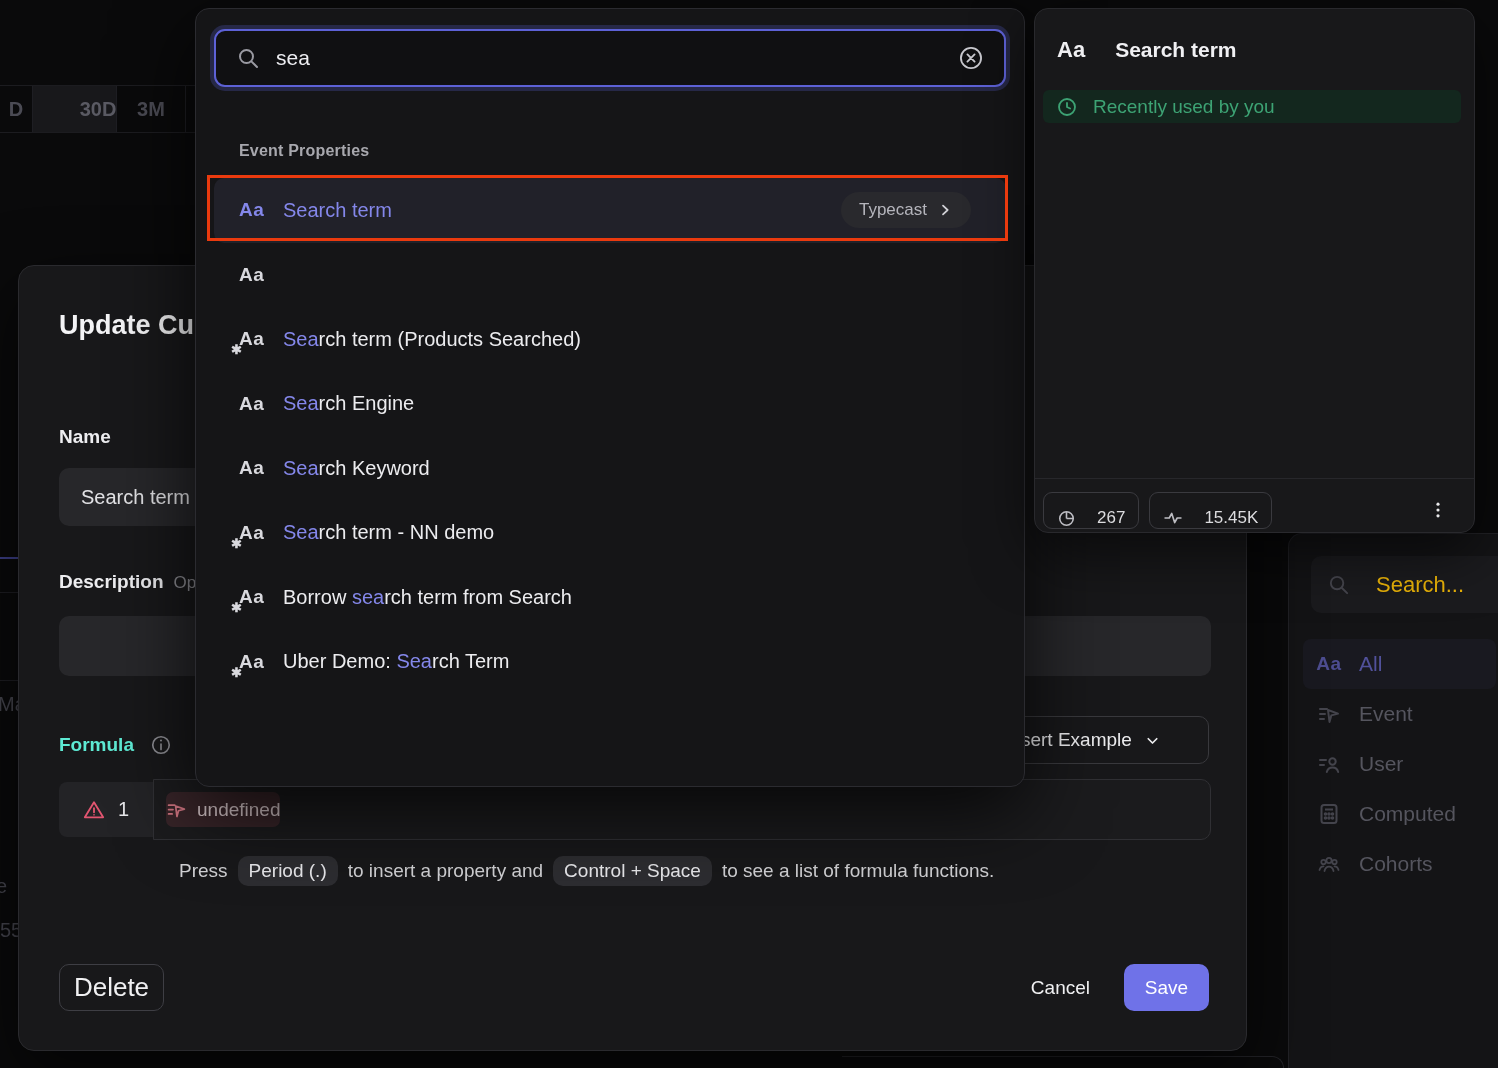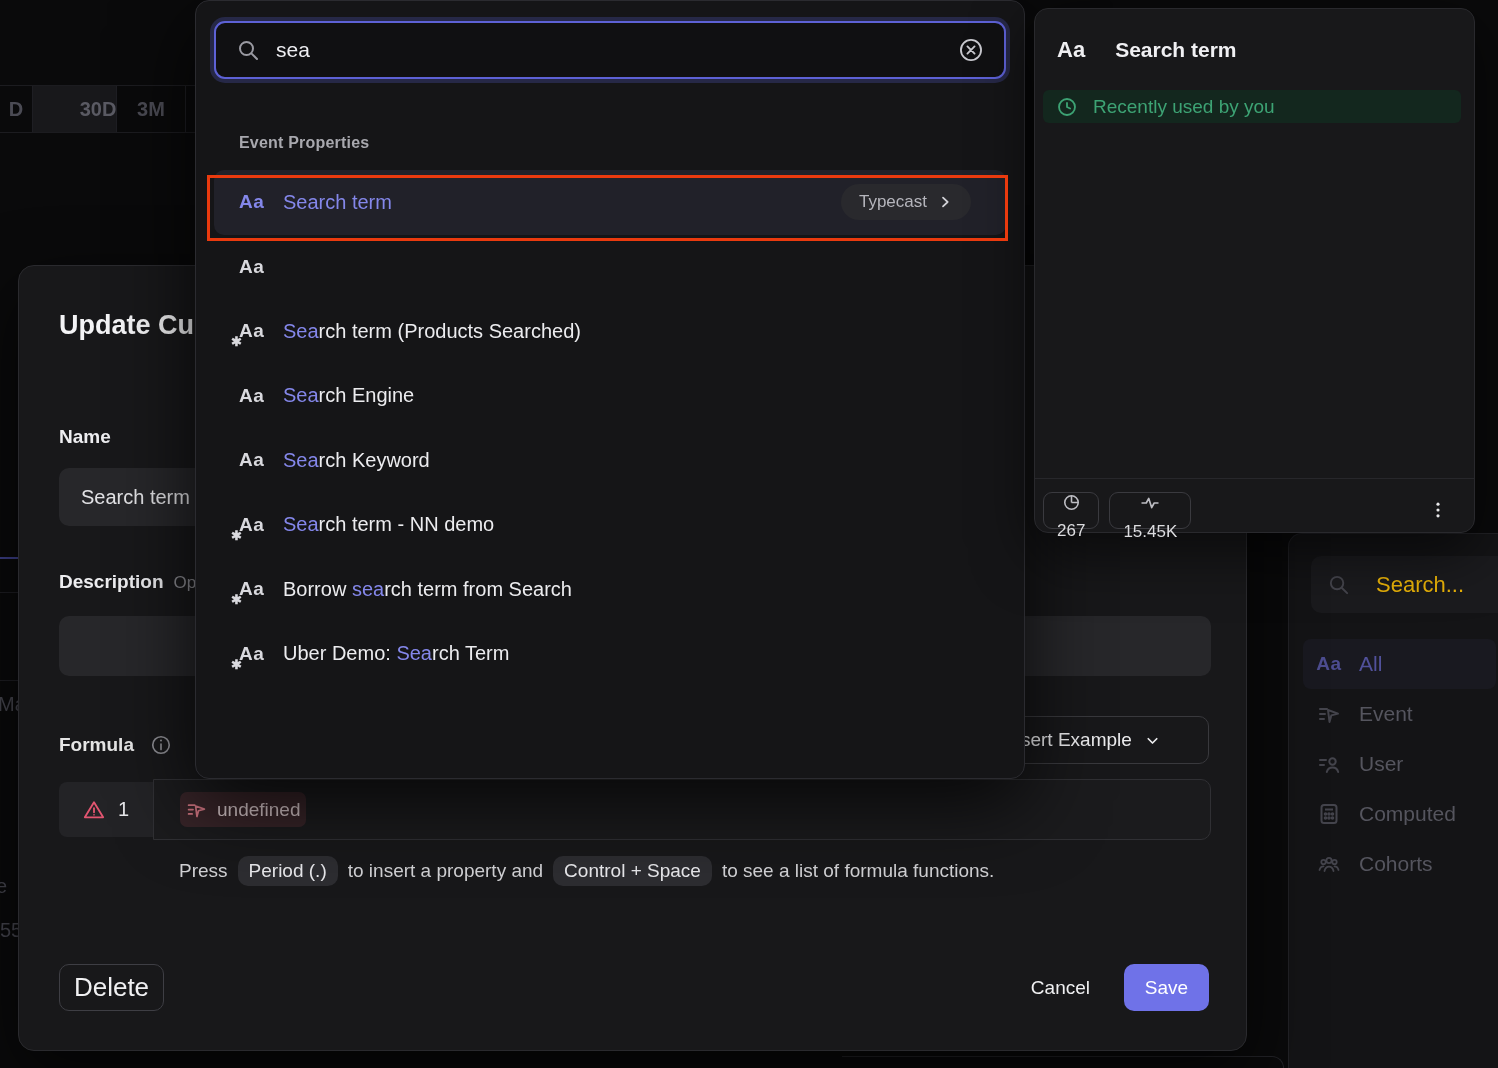--- a/index.html
+++ b/index.html
@@ -48,47 +48,47 @@
   .um-label { position:absolute; left:40px; font-size:19px; font-weight:bold; color:#ededf0; }
   .um-name-input { position:absolute; left:40px; top:202px; width:560px; height:58px;
     background:#27272a; border-radius:10px; display:flex; align-items:center; padding:0 22px;
     font-size:20px; color:#e2e2e5; }
   .um-opt { font-weight:normal; color:#8a8a90; font-size:17px; margin-left:10px; }
   .um-desc { position:absolute; left:40px; top:350px; width:1152px; height:60px;
     background:#27272a; border-radius:10px; border:none; resize:none; }
   .um-insert { position:absolute; top:450px; right:37px; width:252px; height:48px;
     border:1px solid #39393d; border-radius:10px; background:transparent; display:flex;
     align-items:center; justify-content:center; gap:12px; color:#ececee; font-size:19px; }
-  .um-formula-label { position:absolute; left:40px; top:468px; font-size:19px; font-weight:bold; color:#e5e5e5;
+  .um-formula-label { position:absolute; left:40px; top:468px; font-size:19px; font-weight:bold; color:#5eead4;
     display:flex; align-items:center; gap:16px; }
   .info-ic { color:#8d8d93; }
   .f-gutter { position:absolute; left:40px; top:516px; width:94px; height:55px; background:#232326;
     border-radius:8px 0 0 8px; display:flex; align-items:center; justify-content:center; gap:13px; }
   .f-gutter .count { font-size:20px; color:#e6e6e9; }
   .warn-ic { color:#e25570; }
   .f-field { position:absolute; left:134px; top:513px; width:1058px; height:61px; background:#1b1b1d;
     border:1px solid #303034; border-radius:0 10px 10px 0; display:flex; align-items:center; }
-  .f-token { margin-left:26px; height:35px; background:rgba(226,95,112,.14); border-radius:7px;
-    display:flex; align-items:center; gap:10px; padding:0 6px; color:#cf7480; }
+  .f-token { margin-left:12px; height:35px; background:rgba(226,95,112,.14); border-radius:7px;
+    display:flex; align-items:center; gap:10px; padding:0 0; color:#cf7480; }
   .f-token .t { font-size:19px; color:#d6c6c9; }
   .um-help { position:absolute; left:160px; top:590px; display:flex; align-items:center; gap:10px;
     font-size:19px; color:#d2d2d5; }
   kbd { background:#2d2d31; border-radius:10px; padding:4px 11px; font-size:19px; color:#e9e9ec;
     font-family:"Liberation Sans", sans-serif; }
   .um-footer { position:absolute; left:40px; right:37px; top:698px; height:47px;
     display:flex; align-items:center; justify-content:space-between; }
   .btn-delete { width:105px; height:47px; border:1px solid #3e3e44; border-radius:10px;
     background:transparent; color:#f0f0f2; font-size:26px; }
   .footer-right { display:flex; align-items:center; gap:34px; }
   .btn-cancel { background:none; border:none; color:#f0f0f2; font-size:19px; }
   .btn-save { width:85px; height:47px; border:none; border-radius:10px; background:#6f72e8;
     color:#ffffff; font-size:19px; }
 
   
-  .search-dropdown { position:absolute; left:195px; top:0; width:830px; height:779px;
+  .search-dropdown { position:absolute; left:195px; top:8px; width:830px; height:779px;
     background:#151517; border:1px solid #2b2b30; border-radius:14px;
     box-shadow:0 24px 80px rgba(0,0,0,.75); }
   .sd-search { position:absolute; left:18px; top:20px; right:18px; height:58px;
     background:#101012; border:2px solid #5d61d6; border-radius:11px;
     box-shadow:0 0 0 4px rgba(84,88,196,.28); display:flex; align-items:center; padding:0 20px; }
   .sd-search .ic { color:#9a9aa2; }
   .sd-query { font-size:21px; color:#ededf1; margin-left:16px; flex:1; }
   .sd-clear { color:#c9c9cf; cursor:pointer; }
   .sd-header { position:absolute; left:43px; top:133px; font-size:16px; font-weight:bold; color:#a8a8ae;
     letter-spacing:.2px; }
@@ -114,21 +114,21 @@
   .dp-head { position:absolute; left:22px; top:28px; display:flex; align-items:baseline; gap:30px; }
   .dp-aa { font-size:22px; font-weight:bold; color:#efeff2; }
   .dp-title { font-size:21px; font-weight:bold; color:#f0f0f3; }
   .dp-badge { position:absolute; left:8px; right:13px; top:81px; height:33px; background:#13271e;
     border-radius:6px; display:flex; align-items:center; gap:15px; padding:0 13px;
     color:#3da374; font-size:19px; }
   .dp-divider { position:absolute; left:0; right:0; top:469px; height:1px; background:#27272b; }
   .dp-stats { position:absolute; left:8px; right:22px; top:477px; height:48px; display:flex;
     align-items:center; gap:10px; }
   .dp-pill { height:37px; border:1px solid #3a3a3f; border-radius:9px; display:flex;
-    align-items:center; gap:9px; padding:0 13px; color:#dcdcdf; font-size:17px;flex-direction:column; }
+    align-items:flex-end; gap:21px; padding:0 13px; color:#dcdcdf; font-size:17px; }
   .dp-pill .ic { color:#bdbdc3; }
   .dp-kebab { margin-left:auto; color:#e8e8ea; padding:4px; }
 </style>
 </head>
 <body>
 
 <div class="stage">
 
   <div class="time-bar">
     <div class="time-cell c0">D</div>

